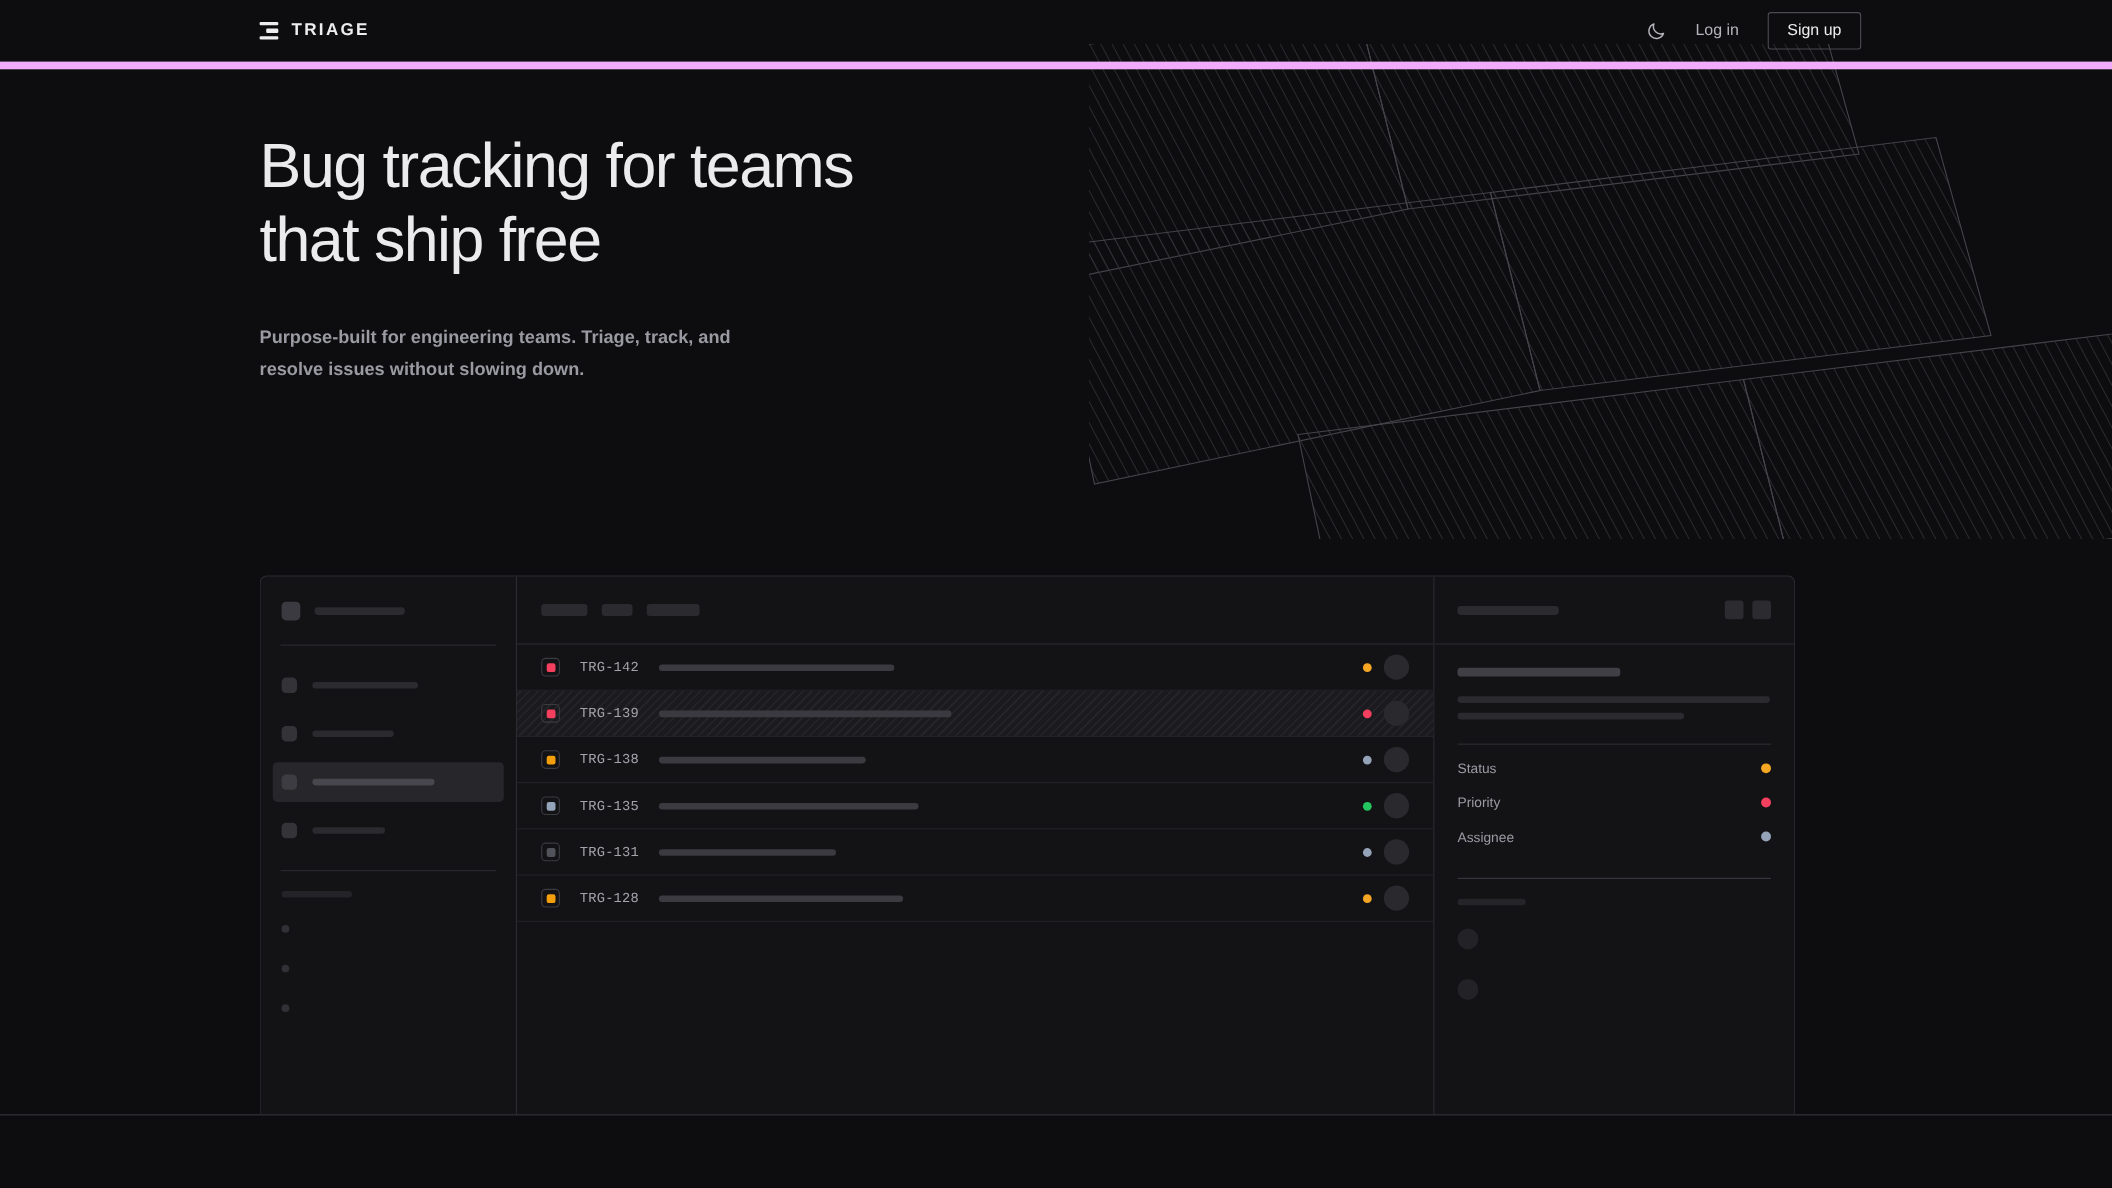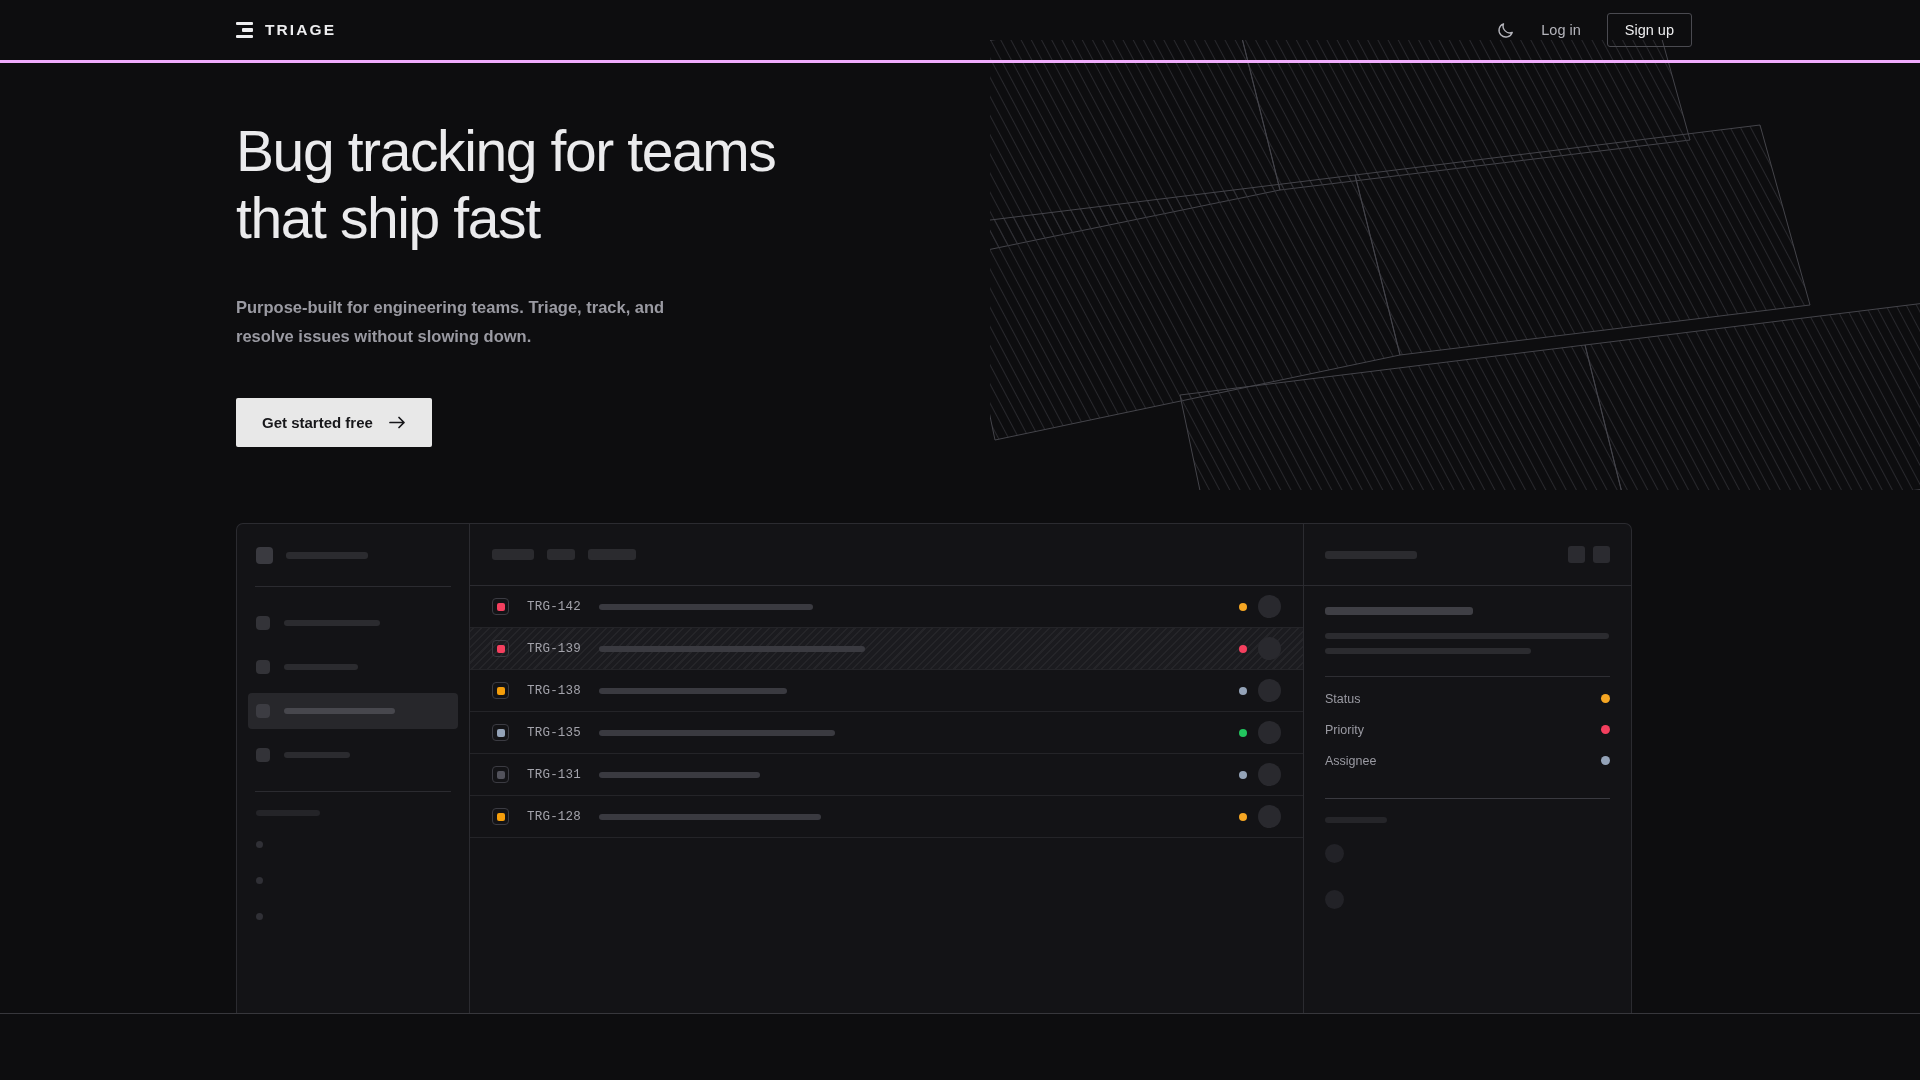--- a/index.html
+++ b/index.html
@@ -7,21 +7,21 @@
     width: 1920px; height: 1080px;
     background: #0d0d0f;
     font-family: "Liberation Sans", sans-serif;
     overflow: hidden;
   }
   .page { position: relative; width: 1920px; height: 1080px; background: #0d0d0f; }
 
   
   .nav {
     position: absolute; top: 0; left: 0; width: 1920px; height: 63px;
-    border-bottom: 3px solid #f0abfc;
+    border-bottom: 7px solid #f0abfc;
     display: flex; align-items: center; z-index: 40;
   }
   .nav-logo {
     position: absolute; left: 236px; top: 50%; transform: translateY(-50%);
     display: flex; align-items: center; gap: 12px;
   }
   .logo-mark { display: flex; flex-direction: column; gap: 3px; width: 17px; }
   .logo-mark i { display: block; height: 3.5px; background: #ededef; border-radius: 1px; }
   .logo-mark i:nth-child(1) { width: 17px; }
   .logo-mark i:nth-child(2) { width: 11px; margin-left: 6px; }
@@ -185,31 +185,23 @@
         <polygon points="-40,185 365,135 410,315 5,400"></polygon>
         <polygon points="365,135 770,85 820,265 410,315"></polygon>
         <polygon points="190,355 595,305 640,485 235,570"></polygon>
         <polygon points="595,305 1000,255 1050,435 640,485"></polygon>
       </g>
     </svg>
   </div>
 
   <div class="hero">
     <h1>Bug tracking for teams
-that ship fast</h1>
+that ship free</h1>
     <p>Purpose-built for engineering teams. Triage, track, and
 resolve issues without slowing down.</p>
-    <button class="cta">
-      <span>Get started free</span>
-      <span style="display:flex">
-        <svg width="17" height="13" viewBox="0 0 17 13" fill="none" stroke="#17171a" stroke-width="1.7" stroke-linecap="round" stroke-linejoin="round">
-          <path d="M1 6.5h14M10 1.5l5 5-5 5"></path>
-        </svg>
-      </span>
-    </button>
   </div>
 
   <div class="app">
 
     <div class="side">
       <div class="side-top">
         <span class="side-logo"></span>
         <span class="skel" style="height:7px;width:82px"></span>
       </div>
       <div class="side-div"></div>

